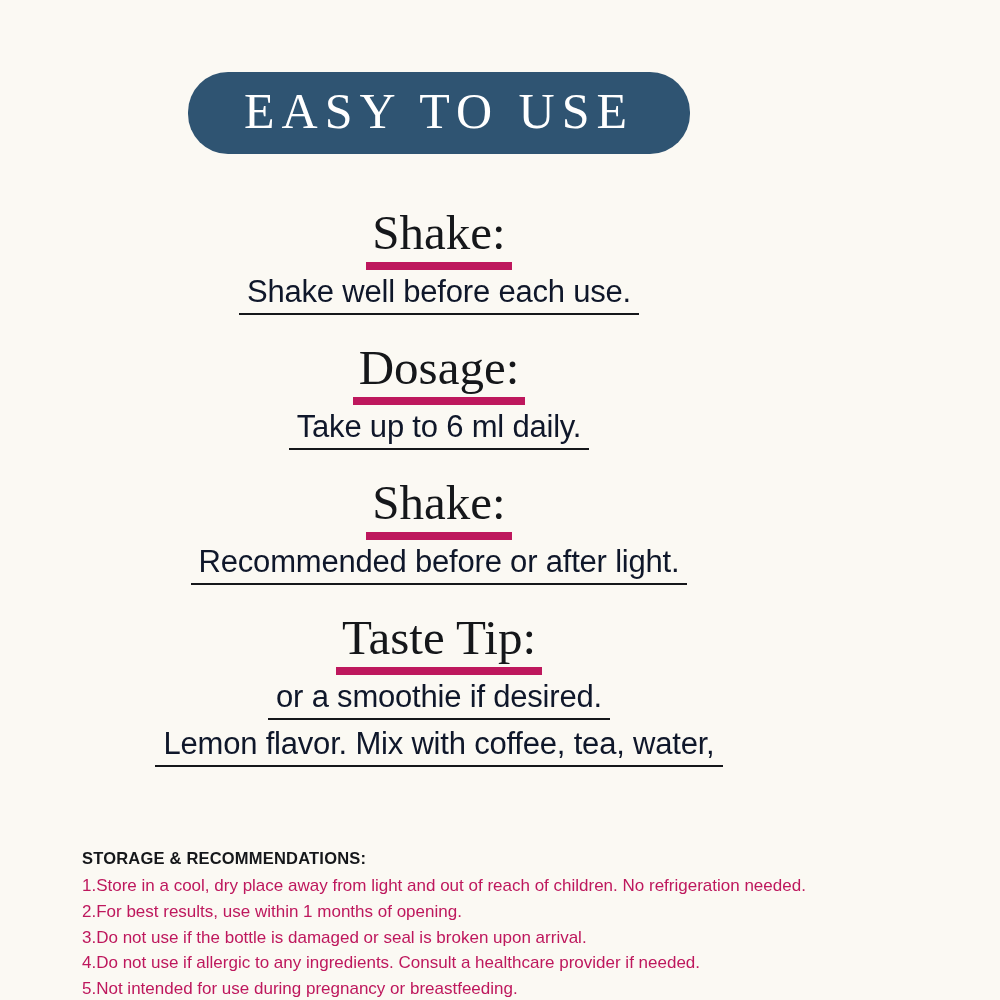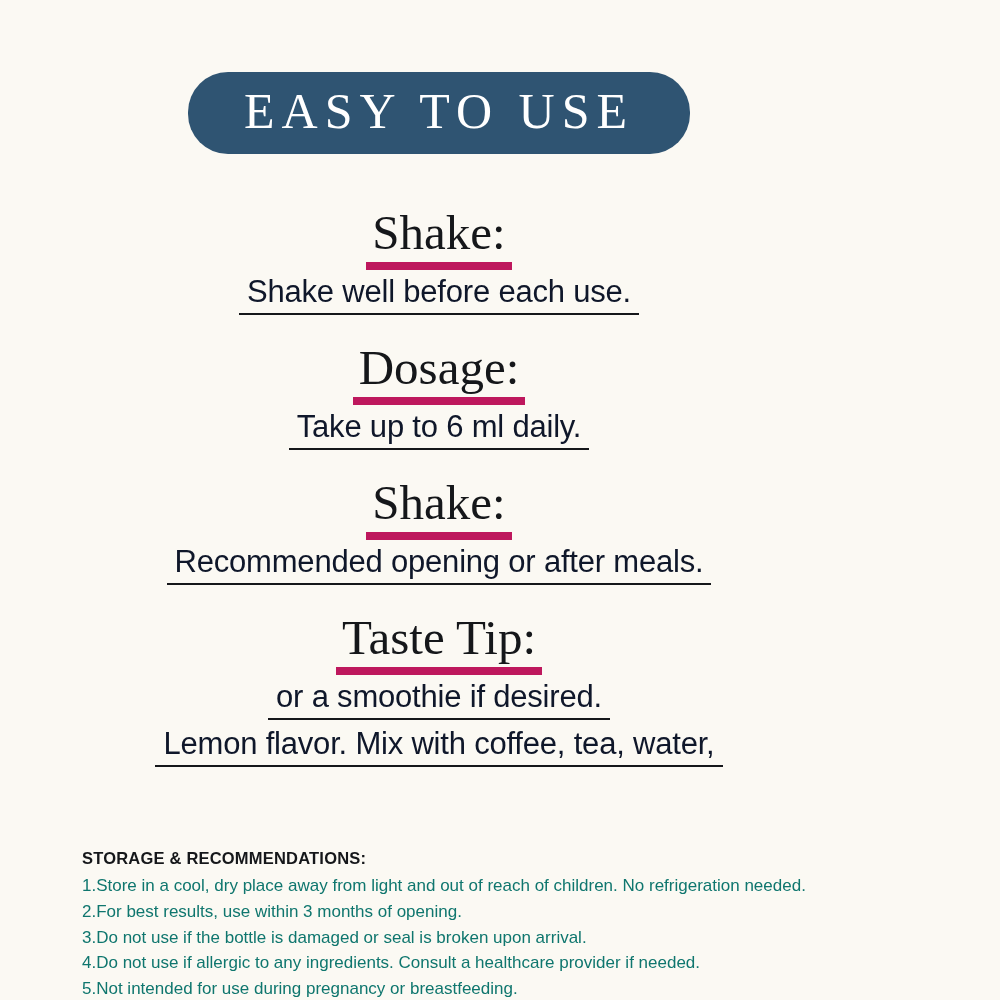--- a/index.html
+++ b/index.html
@@ -99,21 +99,21 @@
     font-weight: bold;
     font-size: 16.5px;
     letter-spacing: 0.2px;
     color: #15171a;
     margin-bottom: 5px;
   }
   .footer-item {
     font-family: "Liberation Sans", sans-serif;
     font-size: 17px;
     line-height: 1.52;
-    color: #0f766e;
+    color: #be185d;
     white-space: nowrap;
   }
 </style>
 </head>
 <body>
 
 <div class="page">
 
   <div class="header-wrap">
     <div class="header-pill">
@@ -128,33 +128,33 @@
       <div class="line">Shake well before each use.</div>
     </div>
 
     <div class="block">
       <div class="heading">Dosage:</div>
       <div class="line">Take up to 6 ml daily.</div>
     </div>
 
     <div class="block">
       <div class="heading">Shake:</div>
-      <div class="line">Recommended opening or after meals.</div>
+      <div class="line">Recommended before or after light.</div>
     </div>
 
     <div class="block">
       <div class="heading">Taste Tip:</div>
       <div class="line">or a smoothie if desired.</div>
       <div class="line">Lemon flavor. Mix with coffee, tea, water,</div>
     </div>
 
   </div>
 
   <div class="footer">
     <div class="footer-title">STORAGE &amp; RECOMMENDATIONS:</div>
     <div class="footer-item">1.Store in a cool, dry place away from light and out of reach of children. No refrigeration needed.</div>
-    <div class="footer-item">2.For best results, use within 3 months of opening.</div>
+    <div class="footer-item">2.For best results, use within 1 months of opening.</div>
     <div class="footer-item">3.Do not use if the bottle is damaged or seal is broken upon arrival.</div>
     <div class="footer-item">4.Do not use if allergic to any ingredients. Consult a healthcare provider if needed.</div>
     <div class="footer-item">5.Not intended for use during pregnancy or breastfeeding.</div>
   </div>
 
 </div>
 
 </body></html>

